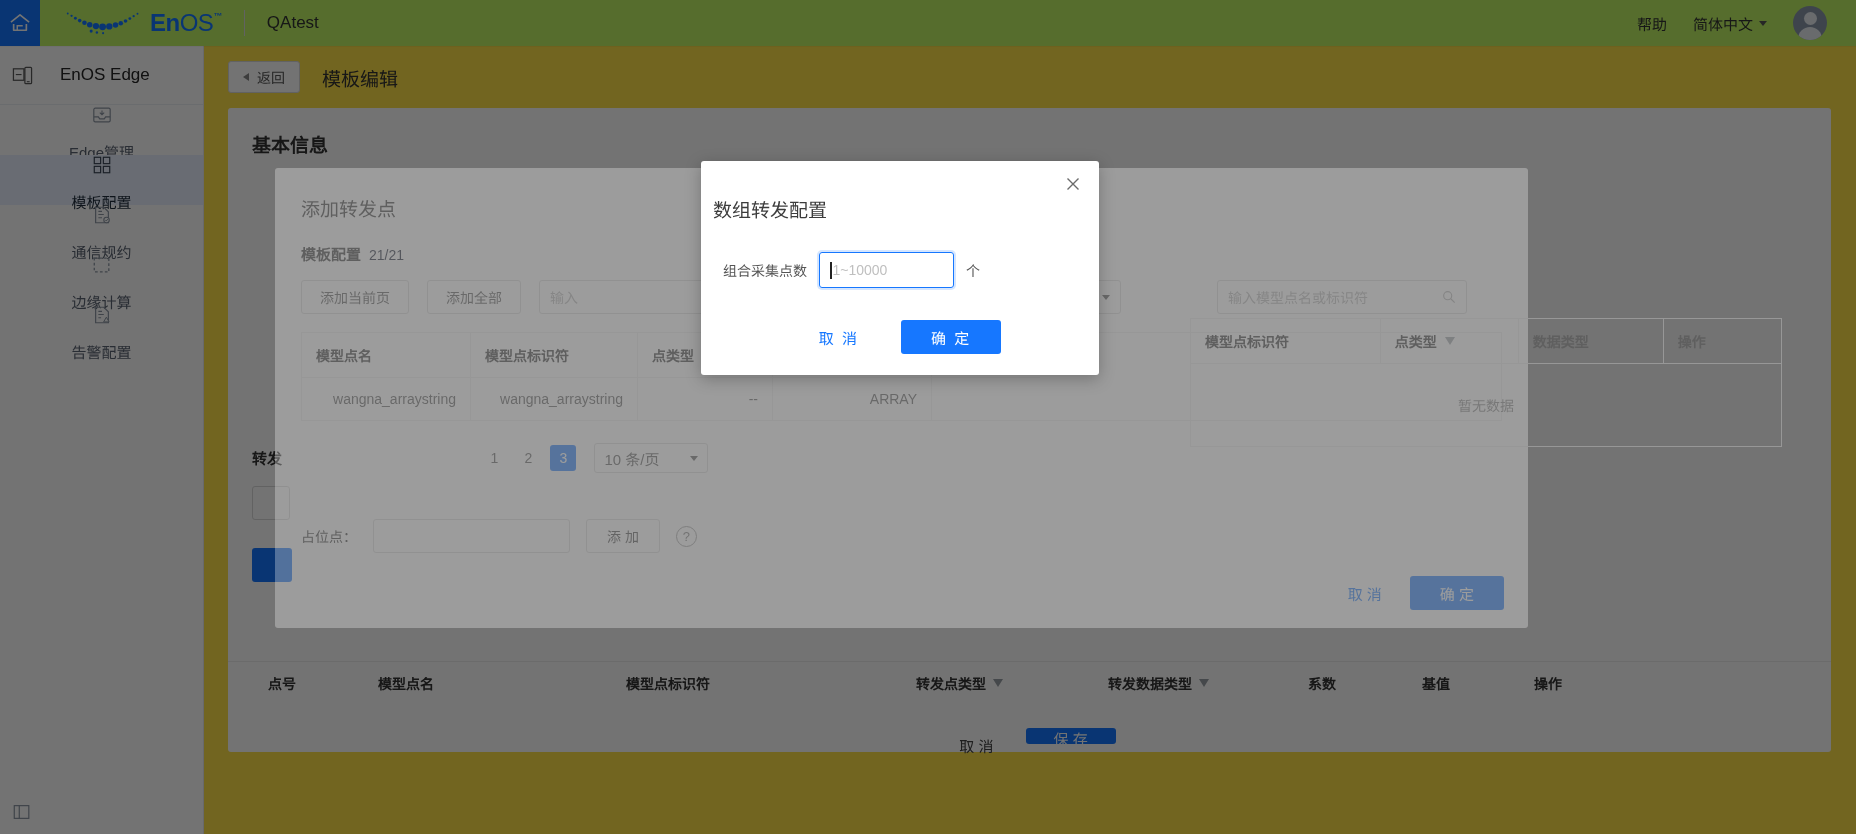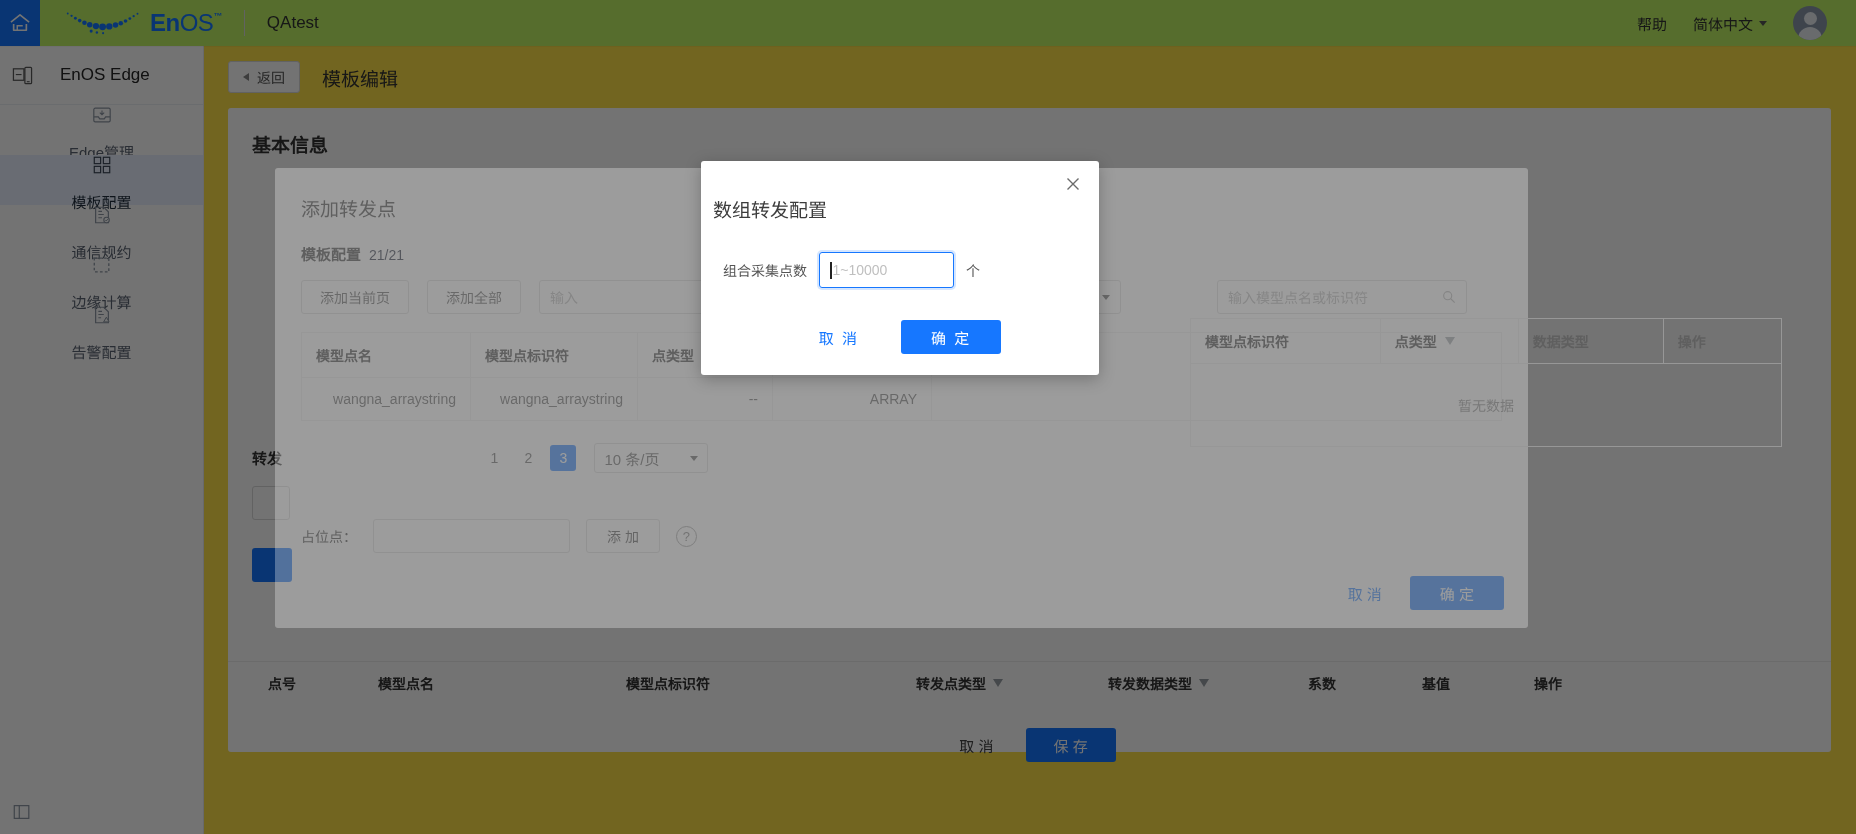--- a/index.html
+++ b/index.html
@@ -76,21 +76,21 @@
   .ghost-btn{height:32px;padding:0 18px;border:1px solid #d9d9d9;border-radius:3px;background:#fff;font-size:14px;color:#555;display:inline-flex;align-items:center;}
   .prim-btn{height:34px;padding:0 20px;border:none;border-radius:3px;background:#1677ff;color:#fff;font-size:14px;display:inline-flex;align-items:center;justify-content:center;cursor:pointer;}
   .bottom-table-head{
     position:absolute;left:0;right:0;bottom:48px;height:42px;display:flex;align-items:center;
     border-top:1px solid #eee;padding:0 0 0 40px;gap:0;
   }
   .bth{font-size:14px;font-weight:bold;color:#333;display:flex;align-items:center;gap:7px;}
   .funnel{width:0;height:0;border-left:5px solid transparent;border-right:5px solid transparent;border-top:8px solid #9aa0a6;}
   .page-footer-btns{position:absolute;left:0;right:0;bottom:-10px;display:flex;justify-content:center;gap:16px;}
   .cancel-link{font-size:15px;color:#444;cursor:pointer;display:flex;align-items:center;height:34px;padding:0 16px;}
-  .save-btn{height:34px;padding:0 28px;background:#1677ff;color:#fff;border:none;border-radius:3px;font-size:15px;cursor:pointer;}
+  .save-btn{height:16px;padding:0 28px;background:#1677ff;color:#fff;border:none;border-radius:3px;font-size:15px;cursor:pointer;}
 
   
   .overlay{position:absolute;inset:0;background:rgba(0,0,0,0.55);z-index:50;}
 
   
   .bgmodal{
     position:absolute;left:275px;top:168px;width:1253px;height:460px;background:#fff;border-radius:3px;
     z-index:55;opacity:0.30;
   }
   .bgmodal .bm-close{position:absolute;right:18px;top:14px;font-size:20px;color:#555;cursor:pointer;line-height:1;}

